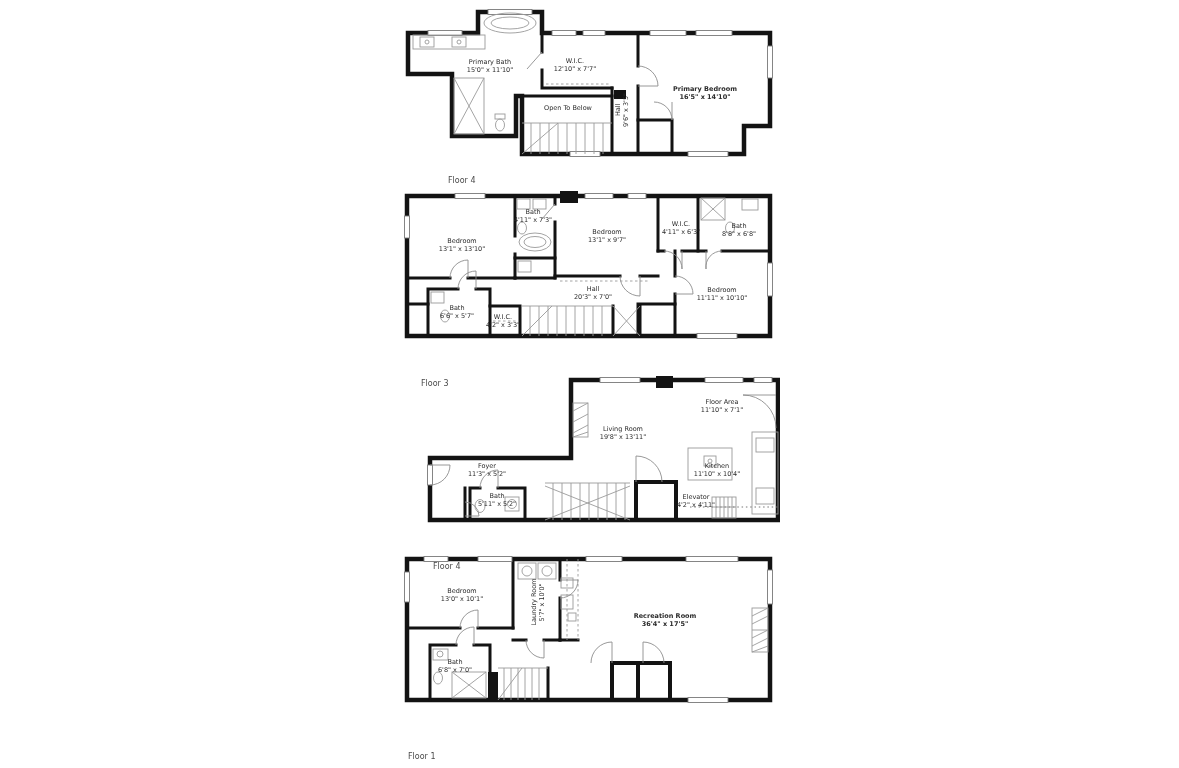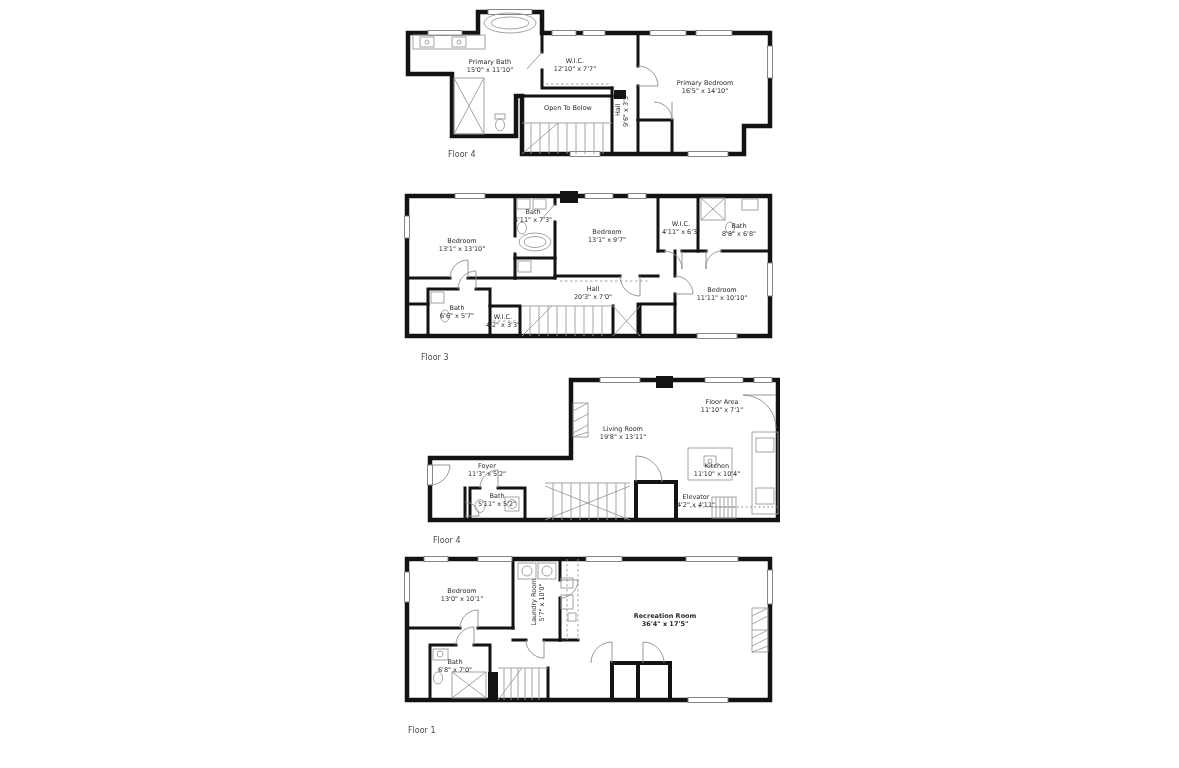--- a/index.html
+++ b/index.html
@@ -5,21 +5,21 @@
   html,body{margin:0;padding:0;background:#ffffff;}
   .canvas{position:relative;width:1179px;height:768px;background:#ffffff;overflow:hidden;
           font-family:"DejaVu Sans",sans-serif;}
   .floor{position:absolute;}
   .floor svg{position:absolute;left:0;top:0;}
   .room-label{position:absolute;transform:translate(-50%,-50%);text-align:center;
               font-size:6.5px;line-height:1.3;color:#2b2b2b;white-space:nowrap;}
   .room-label span{display:block;}
   .room-label .rdims:empty{display:none;}
   .room-label.vertical{writing-mode:vertical-rl;transform:translate(-50%,-50%) rotate(180deg);}
-  .floor-caption{position:absolute;font-size:8px;color:#4a4a4a;}
+  .floor-caption{position:absolute;font-size:8px;color:#4a4a4a;margin-top:26px;}
   
   .wall{fill:none;stroke:#131313;stroke-width:4.5;stroke-linejoin:miter;stroke-linecap:square;}
   .iwall{fill:none;stroke:#131313;stroke-width:3;stroke-linecap:square;}
   .thin{fill:none;stroke:#9a9a9a;stroke-width:0.9;}
   .door{fill:none;stroke:#8d8d8d;stroke-width:0.9;}
   .dash{fill:none;stroke:#9a9a9a;stroke-width:0.9;stroke-dasharray:2.5,2.5;}
   .dot{fill:none;stroke:#777;stroke-width:1;stroke-dasharray:1.5,2.8;}
   .win{fill:#ffffff;stroke:#7c7c7c;stroke-width:0.9;}
   .solid{fill:#131313;stroke:none;}
 </style>
@@ -94,21 +94,21 @@
       </g>
     </svg>
     <div class="room-label" style="left:90px;top:58px;">
       <span class="rname">Primary Bath</span>
       <span class="rdims">15'0" x 11'10"</span>
     </div>
     <div class="room-label" style="left:175px;top:57px;">
       <span class="rname">W.I.C.</span>
       <span class="rdims">12'10" x 7'7"</span>
     </div>
-    <div class="room-label" style="left:305px;top:79px;">
+    <div class="room-label" style="left:305px;top:85px;font-weight:bold;">
       <span class="rname">Primary Bedroom</span>
       <span class="rdims">16'5" x 14'10"</span>
     </div>
     <div class="room-label" style="left:168px;top:100px;">
       <span class="rname">Open To Below</span>
 
     </div>
     <div class="room-label vertical" style="left:222px;top:102px;">
       <span class="rname">Hall</span>
       <span class="rdims">9'6" x 3'5"</span>

